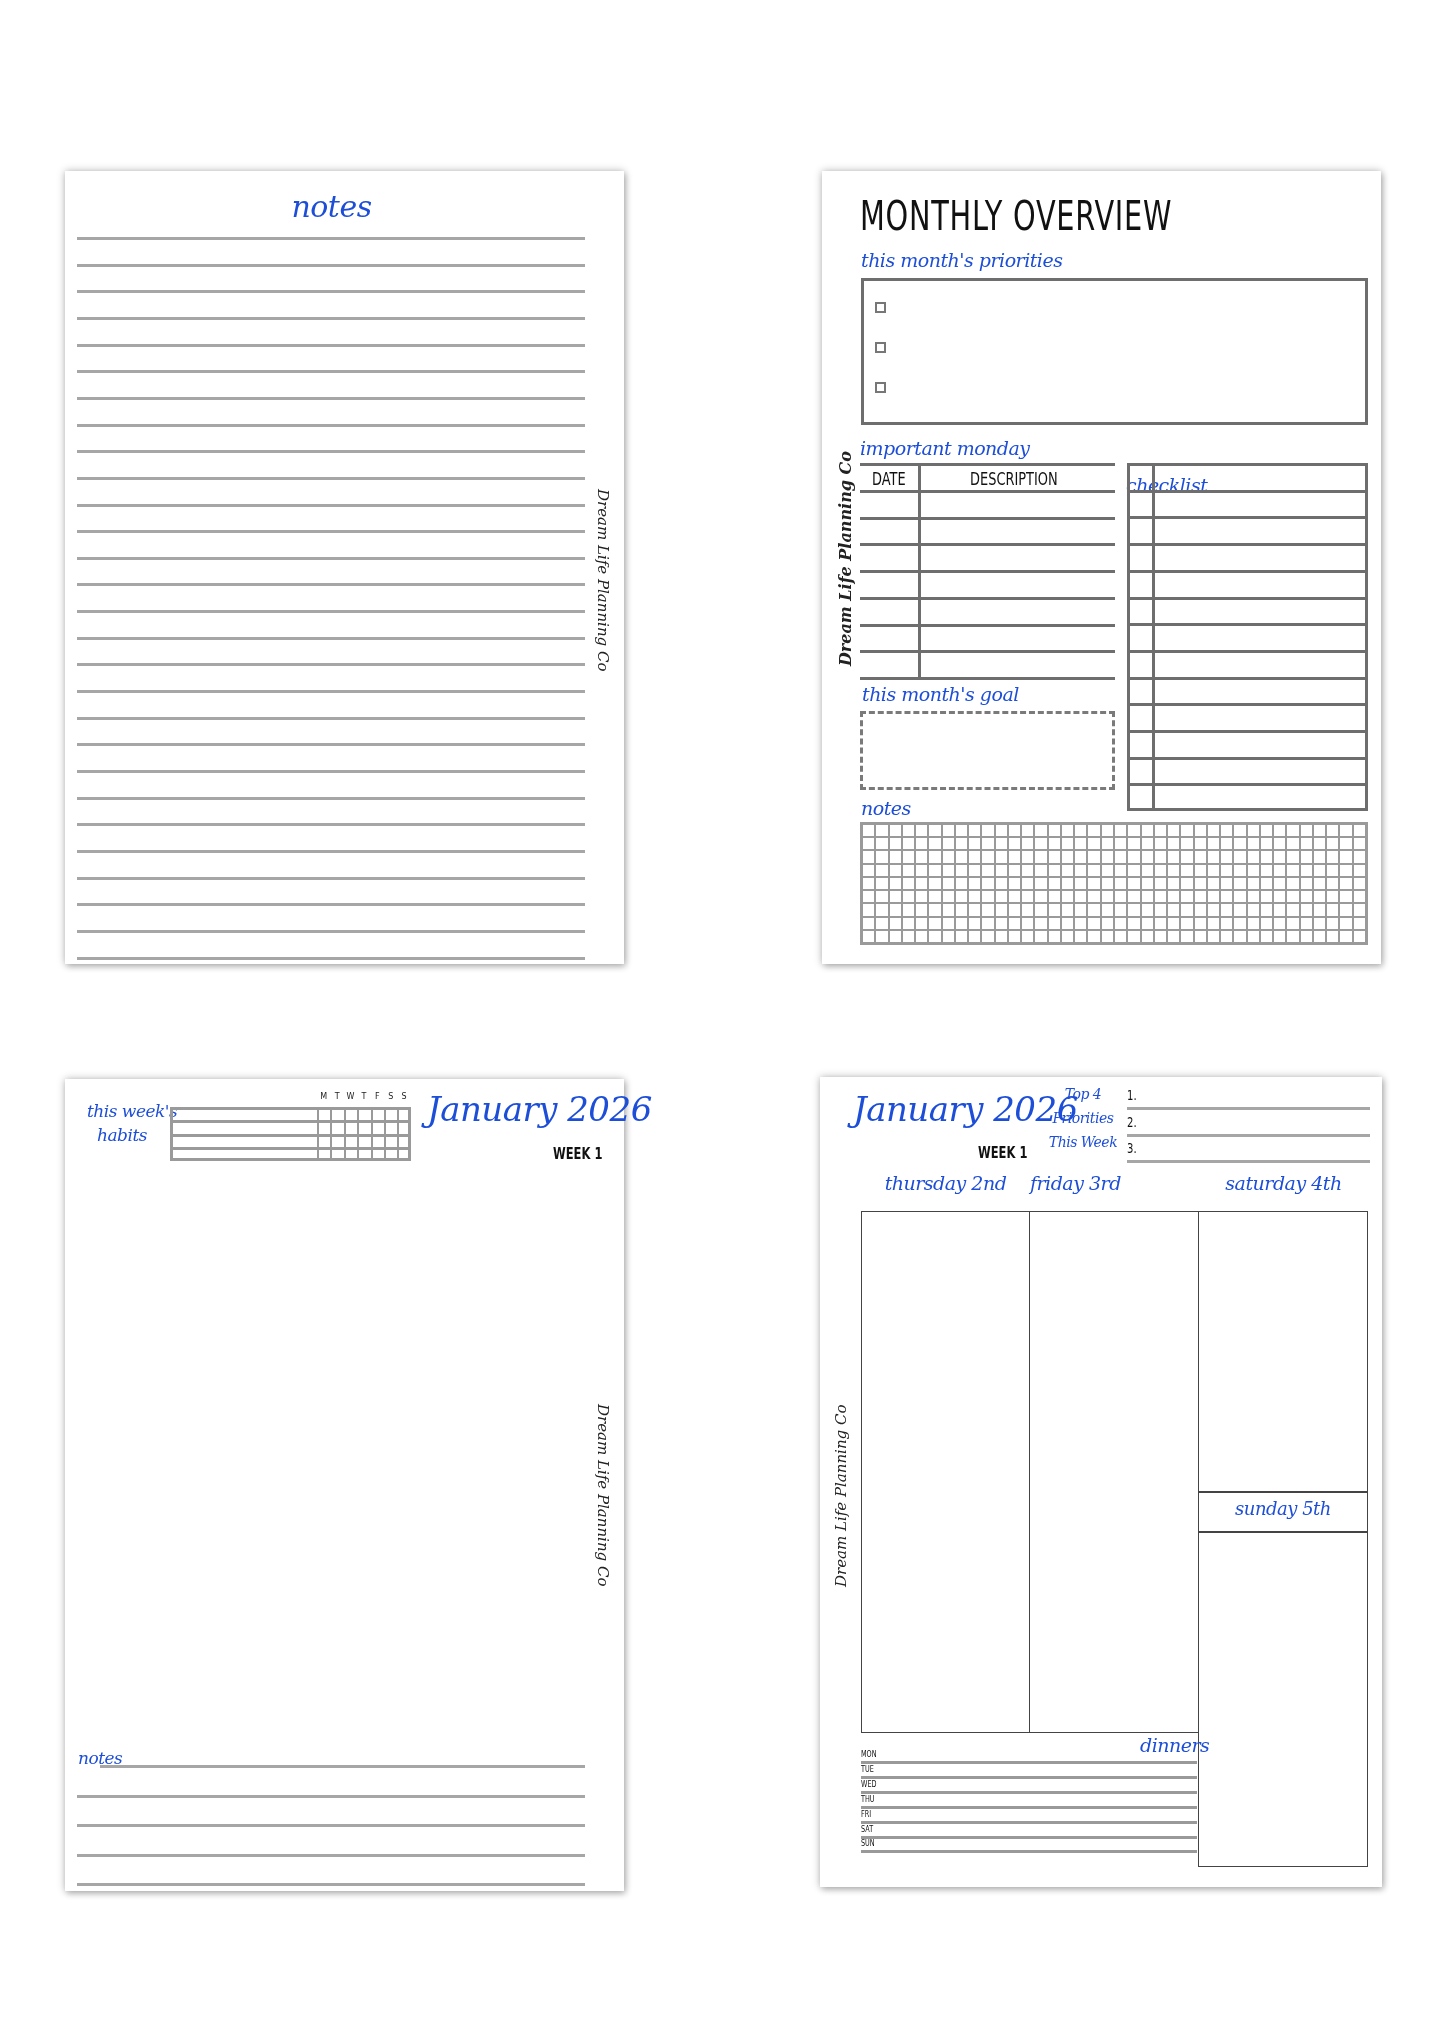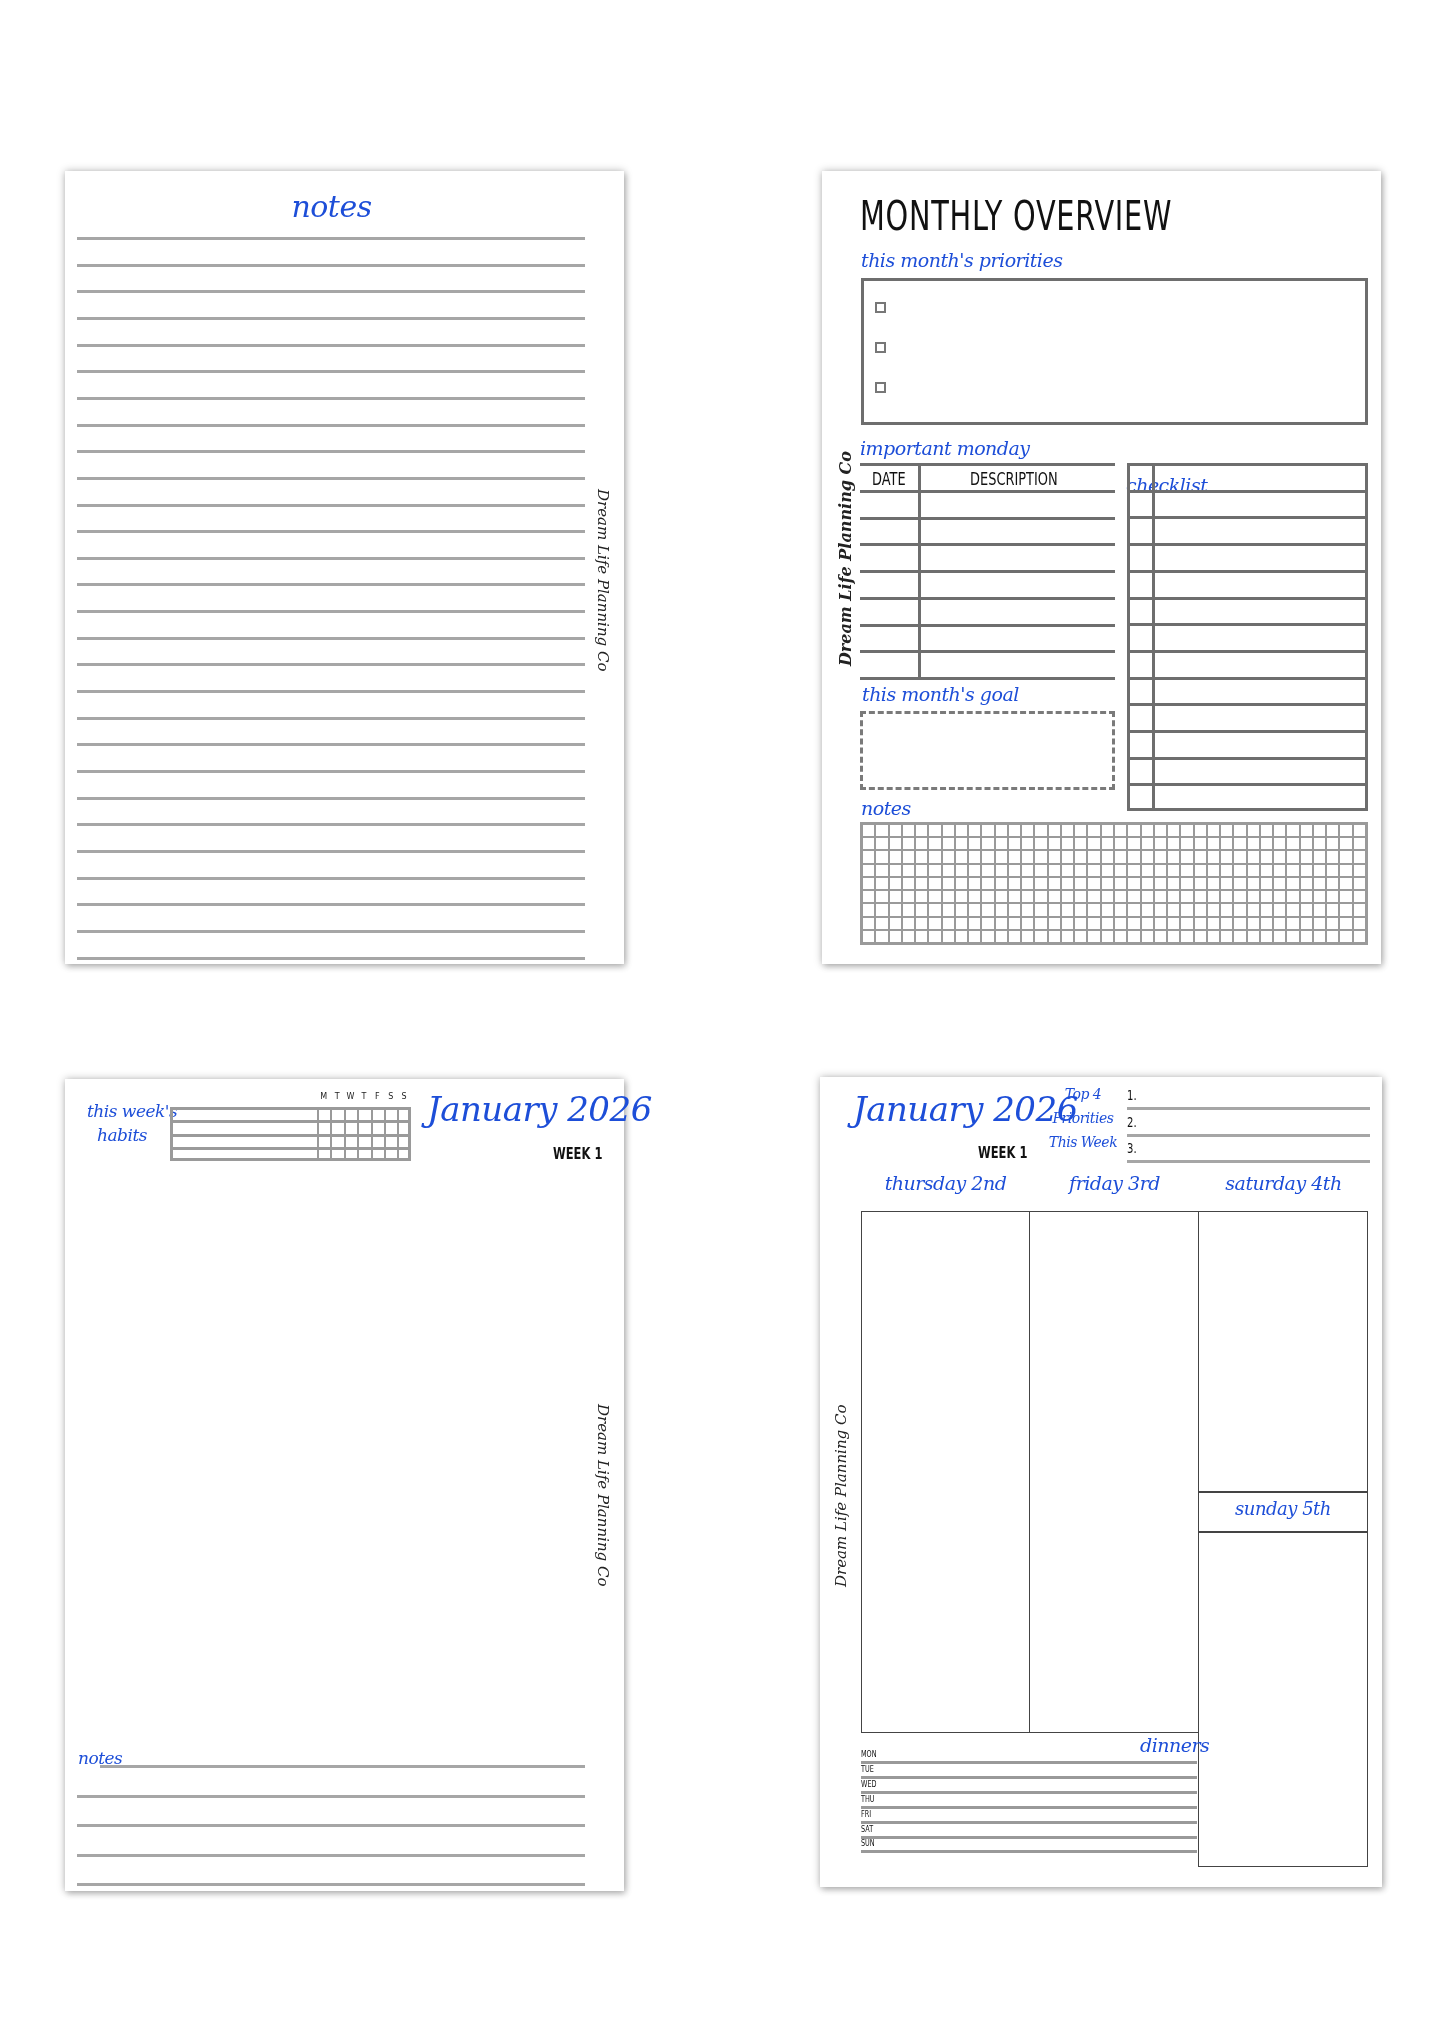--- a/index.html
+++ b/index.html
@@ -557,21 +557,21 @@
 
   <div class="abs script" style="left:228px; top:5px; width:70px; text-align:center; font-size:14px; line-height:24px;">
     <div>Top 4</div>
     <div>Priorities</div>
     <div>This Week</div>
   </div>
   <div id="priority-lines"></div>
 
   <div id="right-days" style="position:absolute; left:41px; top:95px; width:507px; height:700px;">
       <div class="abs script" style="left:0px; width:169px; text-align:center; top:0; font-size:19px;">thursday 2nd</div>
-      <div class="abs script" style="left:169px; width:169px; text-align:center; top:0; font-size:19px;">friday 3rd</div>
+      <div class="abs script" style="left:169px; width:169px; top:0; font-size:19px;">friday 3rd</div>
       <div class="abs script" style="left:338px; width:169px; text-align:center; top:0; font-size:19px;">saturday 4th</div>
       <div class="box" style="left:0; top:39px; width:169px; height:522px; border:1.5px solid #444;"></div>
       <div class="box" style="left:168px; top:39px; width:170px; height:522px; border:1.5px solid #444;"></div>
       <div class="box" style="left:337px; top:39px; width:170px; height:656px; border:1.5px solid #444;"></div>
       <div class="thin" style="left:337px; top:319px; width:170px; height:1.5px; background:#444;"></div>
       <div class="thin" style="left:337px; top:359px; width:170px; height:1.5px; background:#444;"></div>
       <div class="abs script" style="left:337px; width:170px; text-align:center; top:326px; font-size:18px;">sunday 5th</div>
     </div>
 
   <div class="abs script" style="left:320px; top:657px; font-size:19px; width:53px; text-align:right;">dinners</div>

